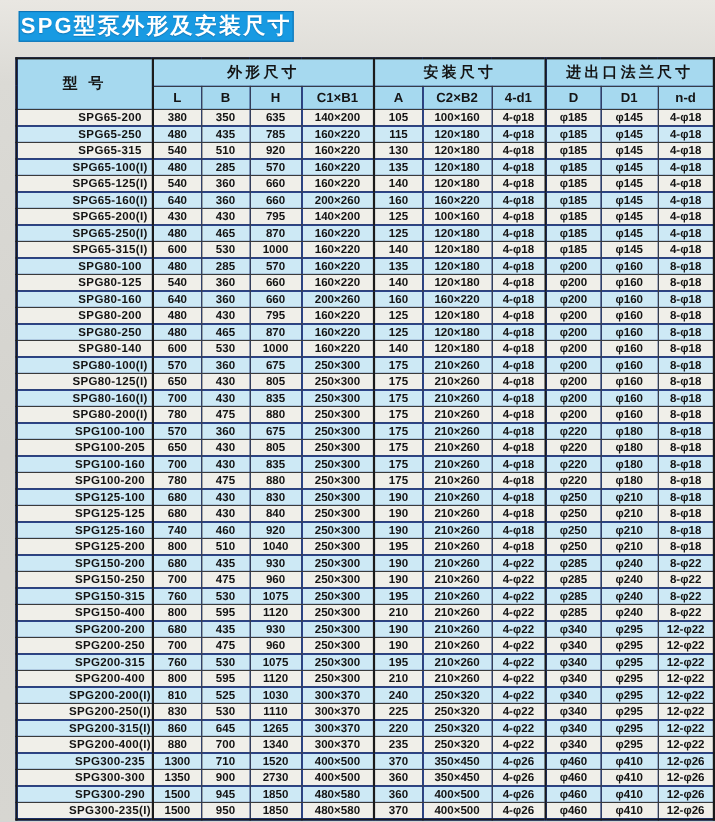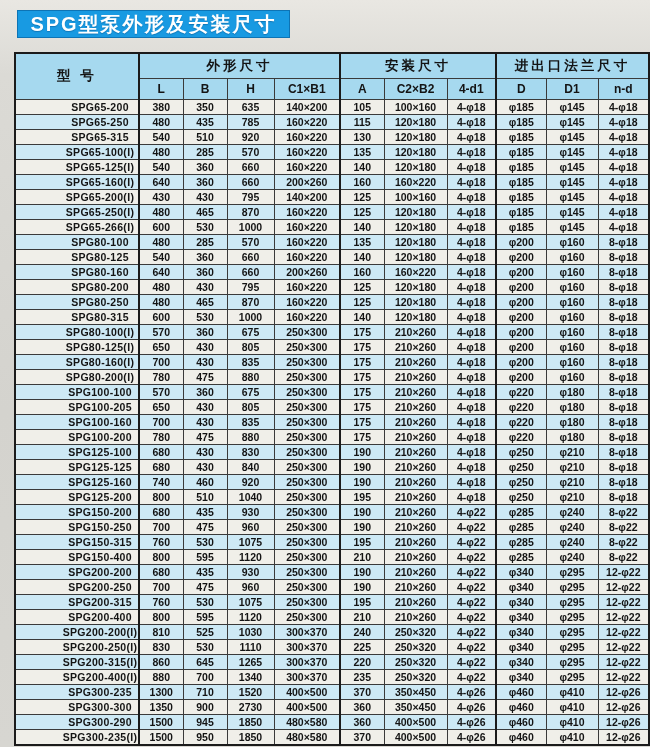--- a/index.html
+++ b/index.html
@@ -6,21 +6,21 @@
     margin: 0; padding: 0;
     width: 650px; height: 747px;
     overflow: hidden;
     background: linear-gradient(180deg, #e9e7e2 0%, #dbdad5 10%, #d4d3ce 55%, #d7d6d1 100%);
     font-family: "Liberation Sans", sans-serif;
     position: relative;
   }
   .title-bar {
     position: absolute;
     left: 17px; top: 10px;
-    width: 273px; height: 28px;
+    width: 250px; height: 28px;
     background: #189ae2;
     border: 1px solid #0d74b5;
     box-sizing: border-box;
     color: #ffffff;
     font-weight: bold;
     font-size: 20px;
     line-height: 26px;
     text-align: center;
     letter-spacing: 2px;
     text-shadow: 0 1px 1px rgba(0,60,110,0.35);
@@ -200,21 +200,21 @@
         <td>870</td>
         <td>160×220</td>
         <td class="grpb">125</td>
         <td>120×180</td>
         <td>4-φ18</td>
         <td class="grpb">φ185</td>
         <td>φ145</td>
         <td>4-φ18</td>
       </tr>
       <tr>
-        <td class="model">SPG65-266(I)</td>
+        <td class="model">SPG65-315(I)</td>
         <td class="grpb">600</td>
         <td>530</td>
         <td>1000</td>
         <td>160×220</td>
         <td class="grpb">140</td>
         <td>120×180</td>
         <td>4-φ18</td>
         <td class="grpb">φ185</td>
         <td>φ145</td>
         <td>4-φ18</td>
@@ -278,21 +278,21 @@
         <td>870</td>
         <td>160×220</td>
         <td class="grpb">125</td>
         <td>120×180</td>
         <td>4-φ18</td>
         <td class="grpb">φ200</td>
         <td>φ160</td>
         <td>8-φ18</td>
       </tr>
       <tr>
-        <td class="model">SPG80-315</td>
+        <td class="model">SPG80-140</td>
         <td class="grpb">600</td>
         <td>530</td>
         <td>1000</td>
         <td>160×220</td>
         <td class="grpb">140</td>
         <td>120×180</td>
         <td>4-φ18</td>
         <td class="grpb">φ200</td>
         <td>φ160</td>
         <td>8-φ18</td>

